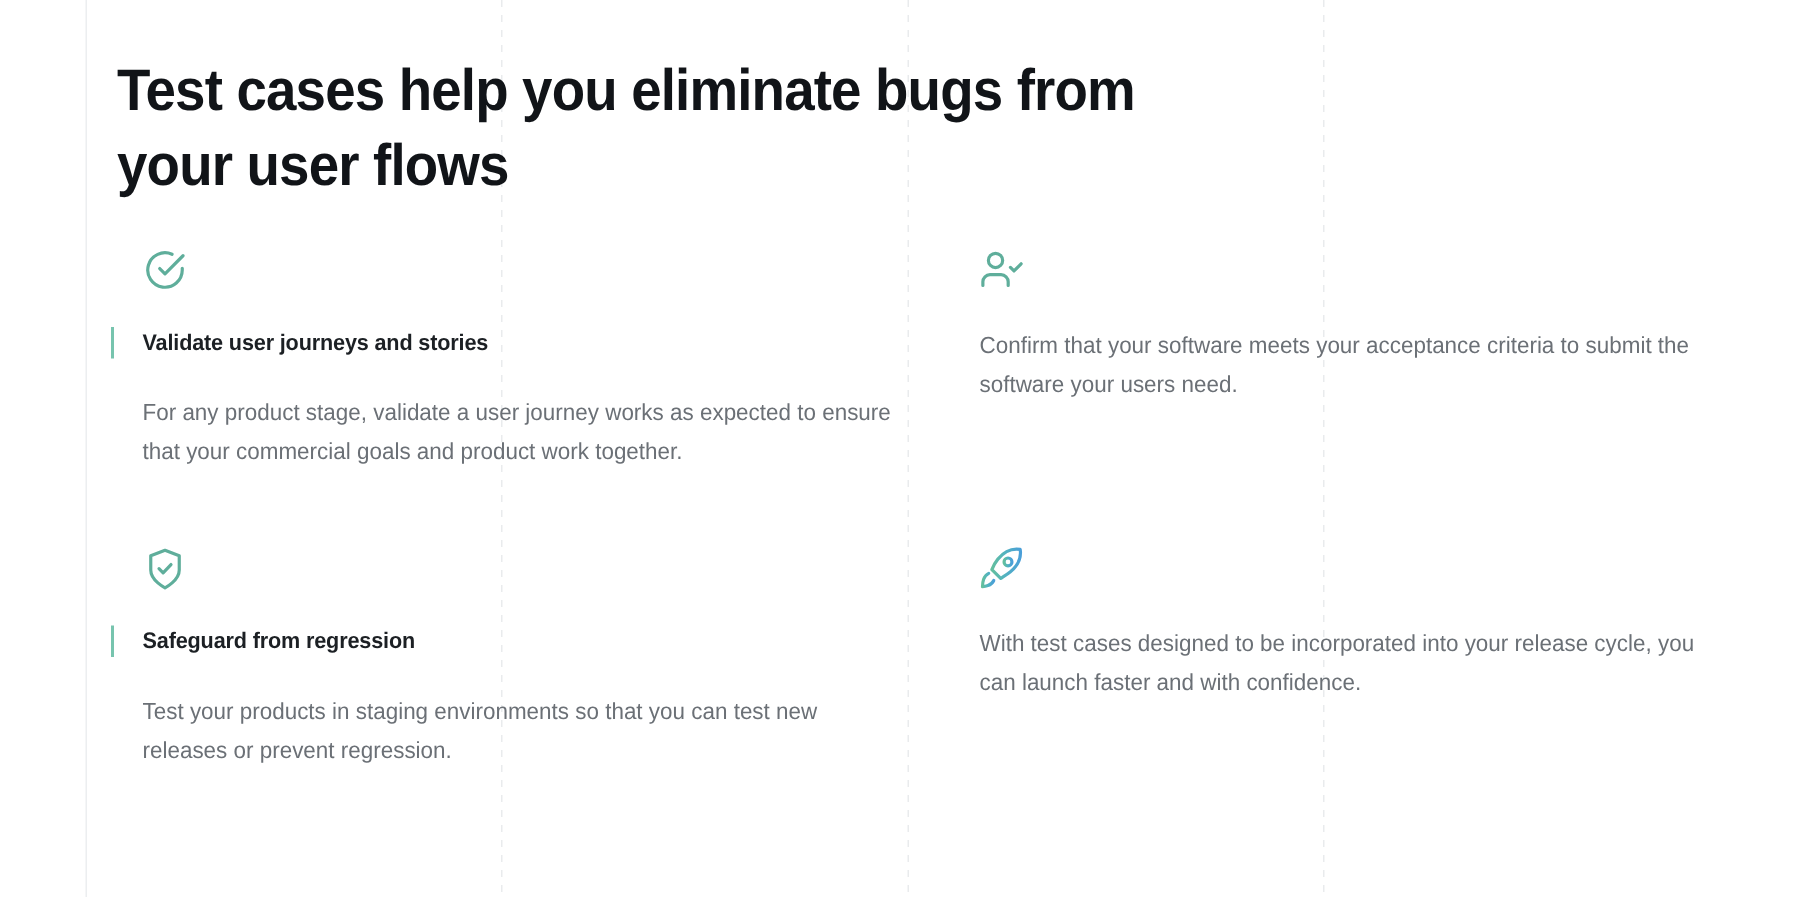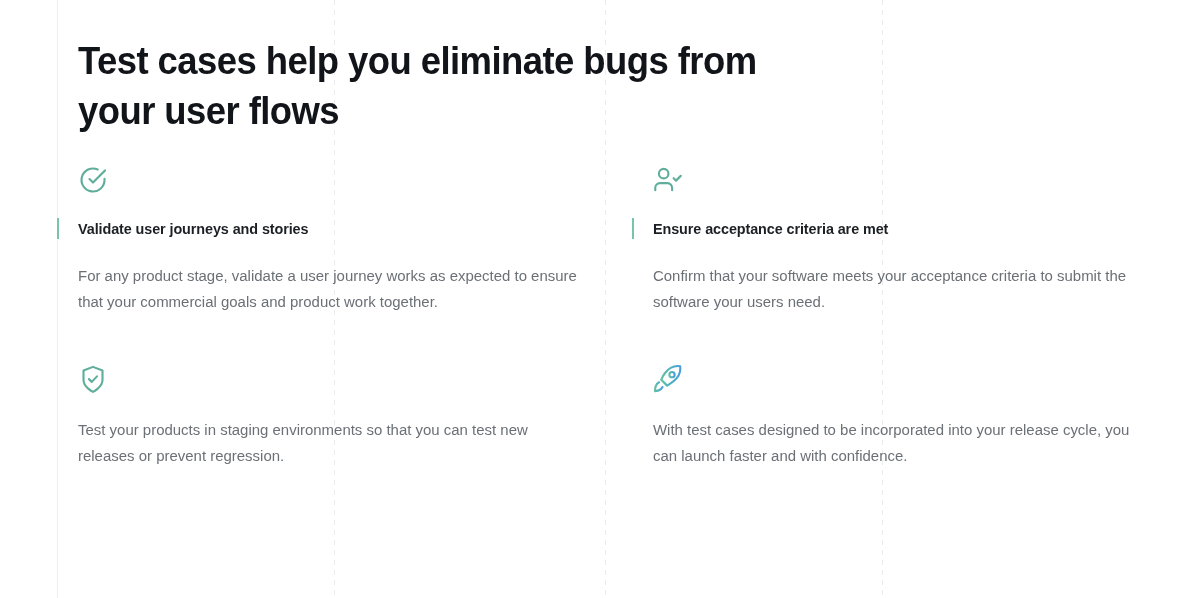--- a/index.html
+++ b/index.html
@@ -75,21 +75,21 @@
     display: grid;
     grid-template-columns: 572px 572px;
     column-gap: 0px;
     row-gap: 50px;
     padding-left: 57px;
   }
 
   .card {
     position: relative;
     width: 560px;
-    padding-left: 21px;
+    padding-left: 38px;
   }
 
   .card-icon {
     width: 30px;
     height: 30px;
     margin-bottom: 23px;
     display: block;
   }
   .card-icon svg { display: block; width: 30px; height: 30px; }
 
@@ -161,34 +161,34 @@
       </div>
 
       <div class="card">
         <span class="card-icon">
           <svg viewBox="0 0 24 24" fill="none" stroke="#5fae9b" stroke-width="1.7" stroke-linecap="round" stroke-linejoin="round">
             <path d="M15.3 20.2v-1.9a3.8 3.8 0 0 0-3.8-3.8H5.6a3.8 3.8 0 0 0-3.8 3.8v1.9"></path>
             <circle cx="8.55" cy="6.9" r="3.8"></circle>
             <path d="M16.5 10.6 18.4 12.5 22.2 8.7"></path>
           </svg>
         </span>
-        <div class="card-title-row">
-          <span class="accent-bar"></span>
-          <div class="card-title">Ensure acceptance criteria are met</div>
-        </div>
         <p class="card-body">Confirm that your software meets your acceptance criteria to submit the software your users need.</p>
       </div>
 
       <div class="card">
         <span class="card-icon">
           <svg viewBox="0 0 24 24" fill="none" stroke="#5fae9b" stroke-width="1.7" stroke-linecap="round" stroke-linejoin="round">
             <path d="M12 22.3s7.6-3.8 7.6-9.5V5.2L12 2.3 4.4 5.2v7.6c0 5.7 7.6 9.5 7.6 9.5z"></path>
             <path d="M8.8 12.1l2.2 2.2 4.2-4.4"></path>
           </svg>
         </span>
+        <div class="card-title-row">
+          <span class="accent-bar"></span>
+          <div class="card-title">Safeguard from regression</div>
+        </div>
         <p class="card-body">Test your products in staging environments so that you can test new releases or prevent regression.</p>
       </div>
 
       <div class="card">
         <span class="card-icon">
           <svg viewBox="0 0 24 24" fill="none" stroke-width="1.7" stroke-linecap="round" stroke-linejoin="round">
             <defs>
               <linearGradient id="rocketGrad" x1="1" y1="1" x2="0" y2="1">
                 <stop offset="0%" stop-color="#4a9fd8"></stop>
                 <stop offset="55%" stop-color="#53b3bf"></stop>

